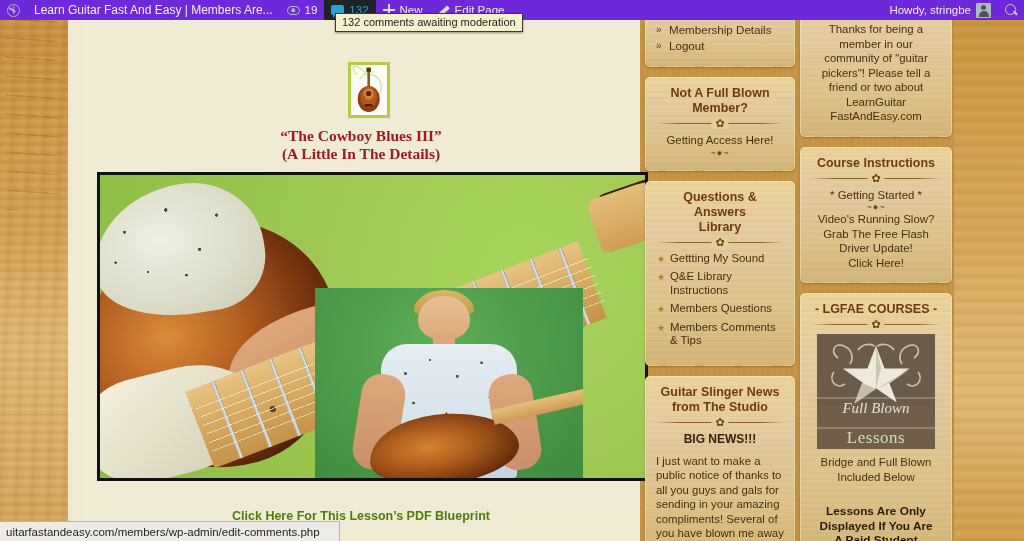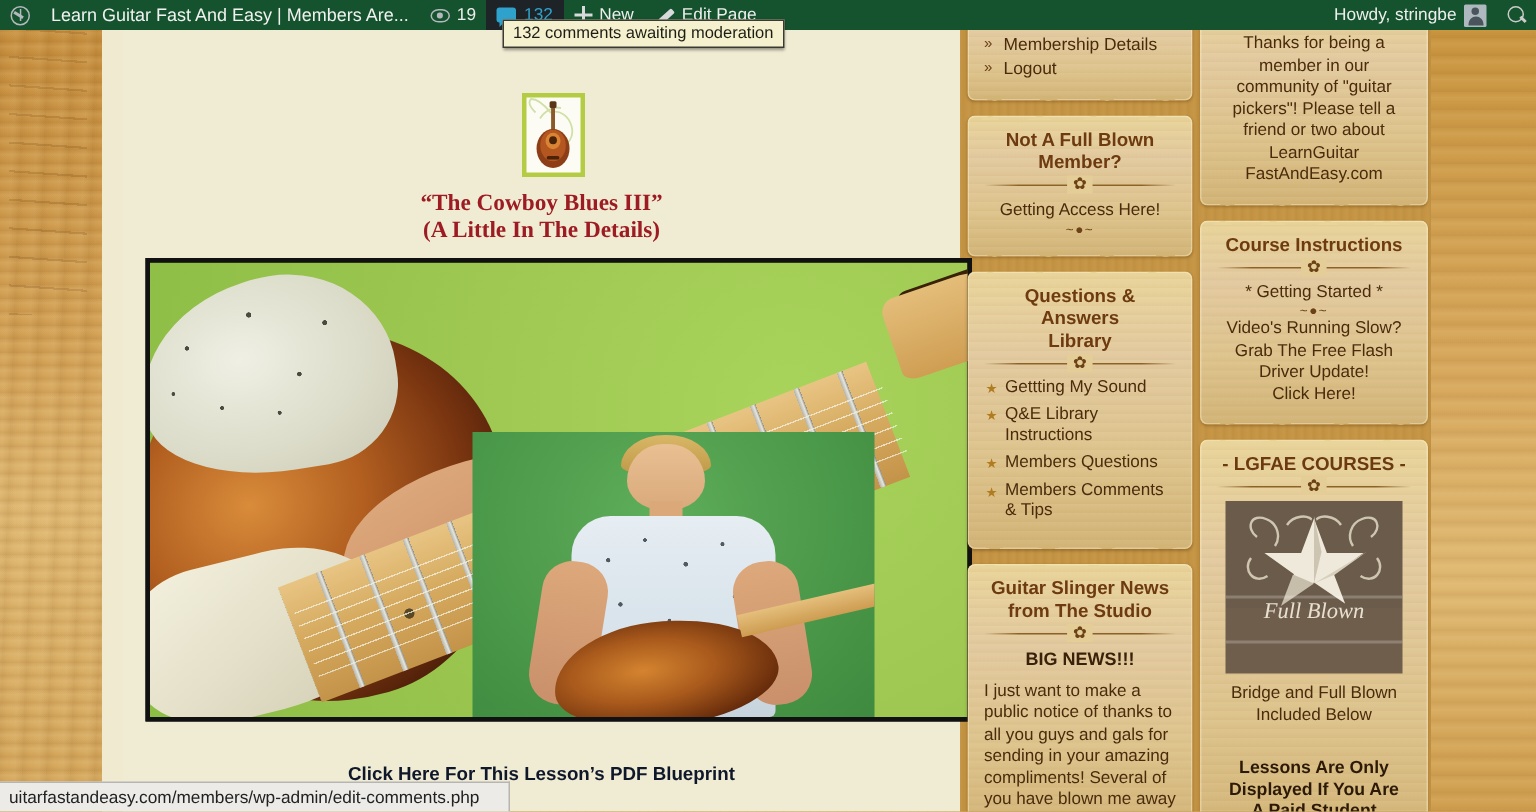--- a/index.html
+++ b/index.html
@@ -7,21 +7,21 @@
     width: 1024px; height: 541px;
     overflow: hidden;
     font-family: "Liberation Sans", sans-serif;
     background: #c9984f;
   }
 
   
   #adminbar {
     position: absolute; top: 0; left: 0;
     width: 1024px; height: 20px;
-    background: #14532d;
+    background: #6d28d9;
     color: #eee;
     font-size: 11.5px;
     display: flex; align-items: center;
     z-index: 50;
   }
   .ab-item {
     display: flex; align-items: center; gap: 5px;
     height: 20px; padding: 0 7px;
     color: #eee; white-space: nowrap;
   }
@@ -331,21 +331,21 @@
   }
   .p-neck2 {
     position:absolute; left: 178px; top: 122px; width: 110px; height: 15px;
     background: linear-gradient(180deg,#e5bf7c 0%, #cd9c51 100%);
     transform: rotate(-13deg); transform-origin:left center;
   }
 
   #pdf-link {
     position: absolute; left: 0; top: 489px; width: 558px;
     text-align: center;
-    color: #0f172a; font-weight: bold; font-size: 12.5px;
+    color: #4d7c0f; font-weight: bold; font-size: 12.5px;
     font-family: "Liberation Sans", sans-serif;
   }
 
   
   .sidebar {
     position: absolute; top: 0; height: 521px;
   }
   #sidebar1 { left: 645px; width: 150px; }
   #sidebar2 { left: 800px; width: 152px; }
 
@@ -648,20 +648,21 @@
             <path d="M66 12 C62 6, 52 4, 48 10"></path>
           </g>
           <path d="M48 6 L57 30 L83 30 L62 45 L70 66 L48 51 L26 66 L34 45 L13 30 L39 30 Z" fill="#efe9db" stroke="#6b5b4a" stroke-width="1.2"></path>
           <path d="M48 6 L53 30 L48 51 Z" fill="#cdc4b2"></path>
           <path d="M83 30 L62 45 L48 51 Z" fill="#d7cfbe"></path>
           <path d="M26 66 L34 45 L48 51 Z" fill="#c7bdab"></path>
         </svg>
         <div class="ci-band"></div>
         <div class="ci-band ci-band2"></div>
         <div class="ci-text1">Full Blown</div>
+        <div class="ci-text2">Lessons</div>
       </div>
       <div class="w-text">Bridge and Full Blown</div>
       <div class="w-text">Included Below</div>
       <div class="bold-center">Lessons Are Only</div>
       <div class="bold-center" style="margin-top:0;">Displayed If You Are</div>
       <div class="bold-center" style="margin-top:0;">A Paid Student</div>
     </div>
   </div>
 </div>
 

